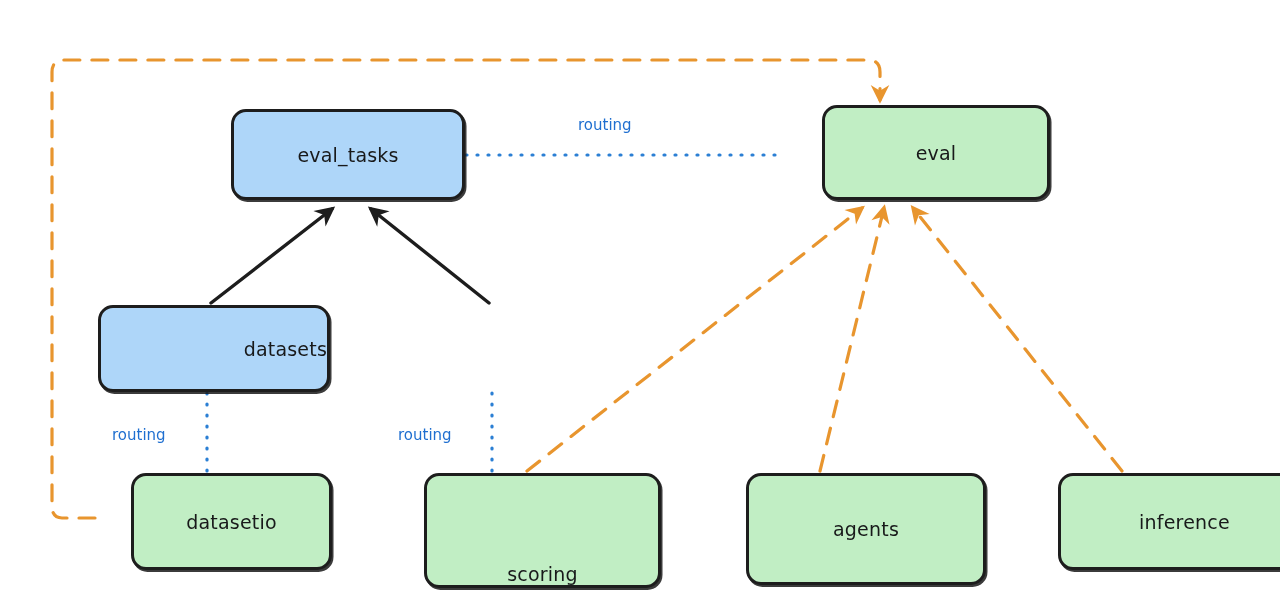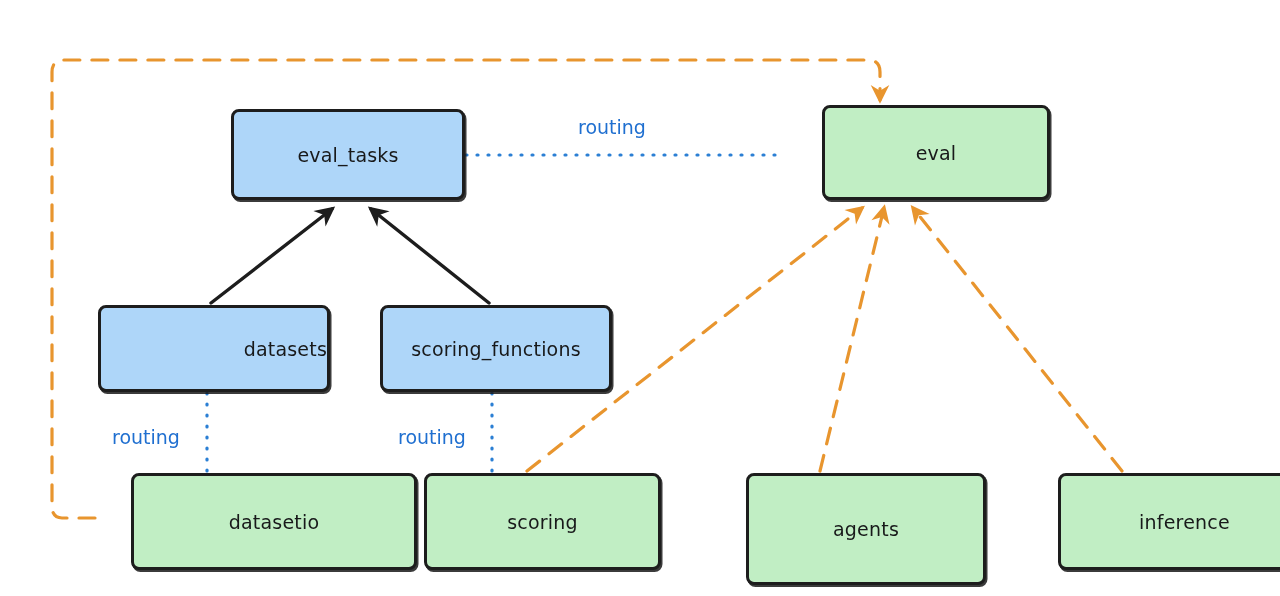--- a/index.html
+++ b/index.html
@@ -25,42 +25,42 @@
     width: 1280px;
     height: 596px;
   }
   .node {
     position: absolute;
     box-sizing: border-box;
     display: flex;
     align-items: center;
     justify-content: center;
     border: 3px solid #1d1d1d;
-    border-radius: 8px;
+    border-radius: 15px;
     font-family: "DejaVu Sans", sans-serif;
     font-size: 19px;
     color: #18191a;
     letter-spacing: 0.2px;
     box-shadow: 1.5px 2px 0 rgba(25,25,25,0.85);
   }
   .node.api {
     background: #aed6f9;
   }
   .node.provider {
     background: #c1eec4;
     margin-left: 36px;
   }
   .node-label {
     pointer-events: none;
     white-space: nowrap;
   }
   .edge-label {
     position: absolute;
     font-family: "DejaVu Sans", sans-serif;
-    font-size: 19px;
+    font-size: 15px;
     color: #1f6fd0;
     white-space: nowrap;
   }
 </style>
 </head>
 <body>
 
 <div id="canvas">
 
   <svg id="edges" viewBox="0 0 1280 596" xmlns="http://www.w3.org/2000/svg">
@@ -115,29 +115,26 @@
   </div>
 
   <div class="node provider" style="left:786px; top:105px; width:228px; height:95px;">
     <span class="node-label">eval</span>
   </div>
 
   <div class="node api" style="left:98px; top:305px; width:232px; height:87px;justify-content:flex-end;">
     <span class="node-label">datasets</span>
   </div>
 
-  <div class="node api" style="left:380px; top:305px; width:232px; height:87px;">
-    <span class="node-label">scoring_functions</span>
-  </div>
 
-  <div class="node provider" style="left:95px; top:473px; width:286px; height:97px;">
+  <div class="node provider" style="left:95px; top:473px; width:201px; height:97px;">
     <span class="node-label">datasetio</span>
   </div>
 
-  <div class="node provider" style="left:388px; top:473px; width:237px; height:97px;">
+  <div class="node provider" style="left:388px; top:473px; width:237px; height:115px;align-items:flex-end;">
     <span class="node-label">scoring</span>
   </div>
 
   <div class="node provider" style="left:710px; top:473px; width:240px; height:112px;">
     <span class="node-label">agents</span>
   </div>
 
   <div class="node provider" style="left:1022px; top:473px; width:240px; height:97px;padding-left:13px;">
     <span class="node-label">inference</span>
   </div>

